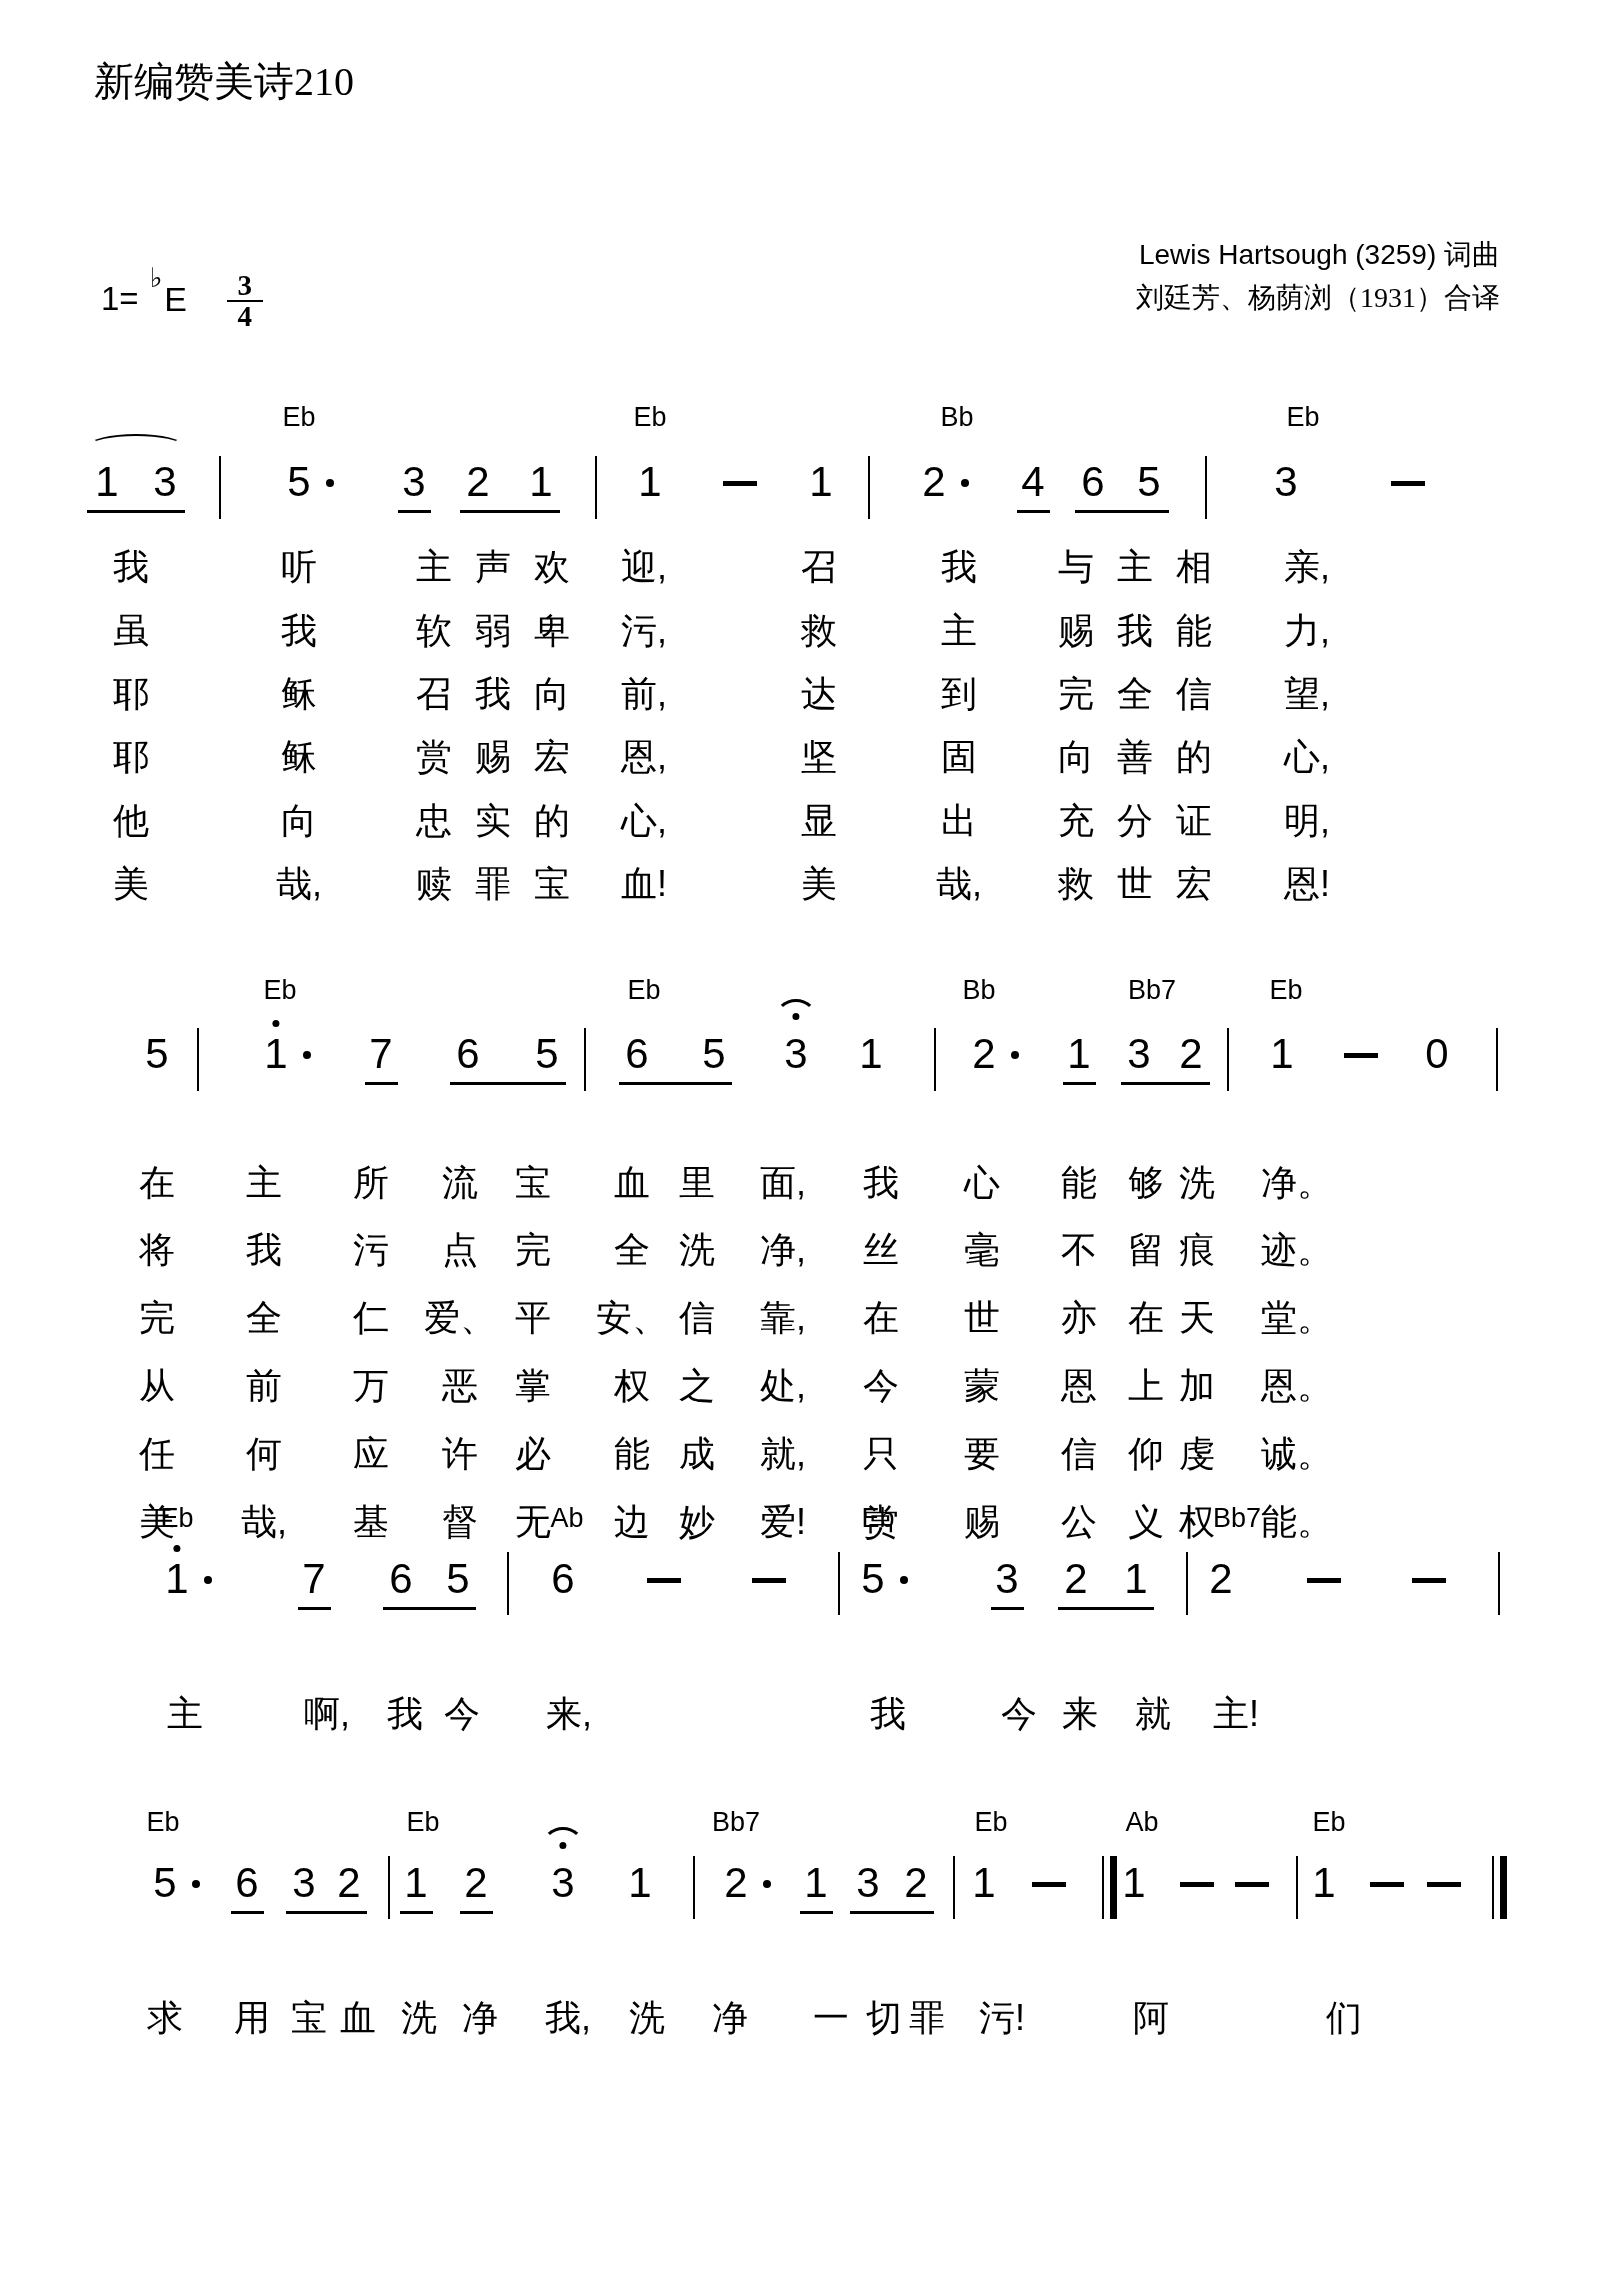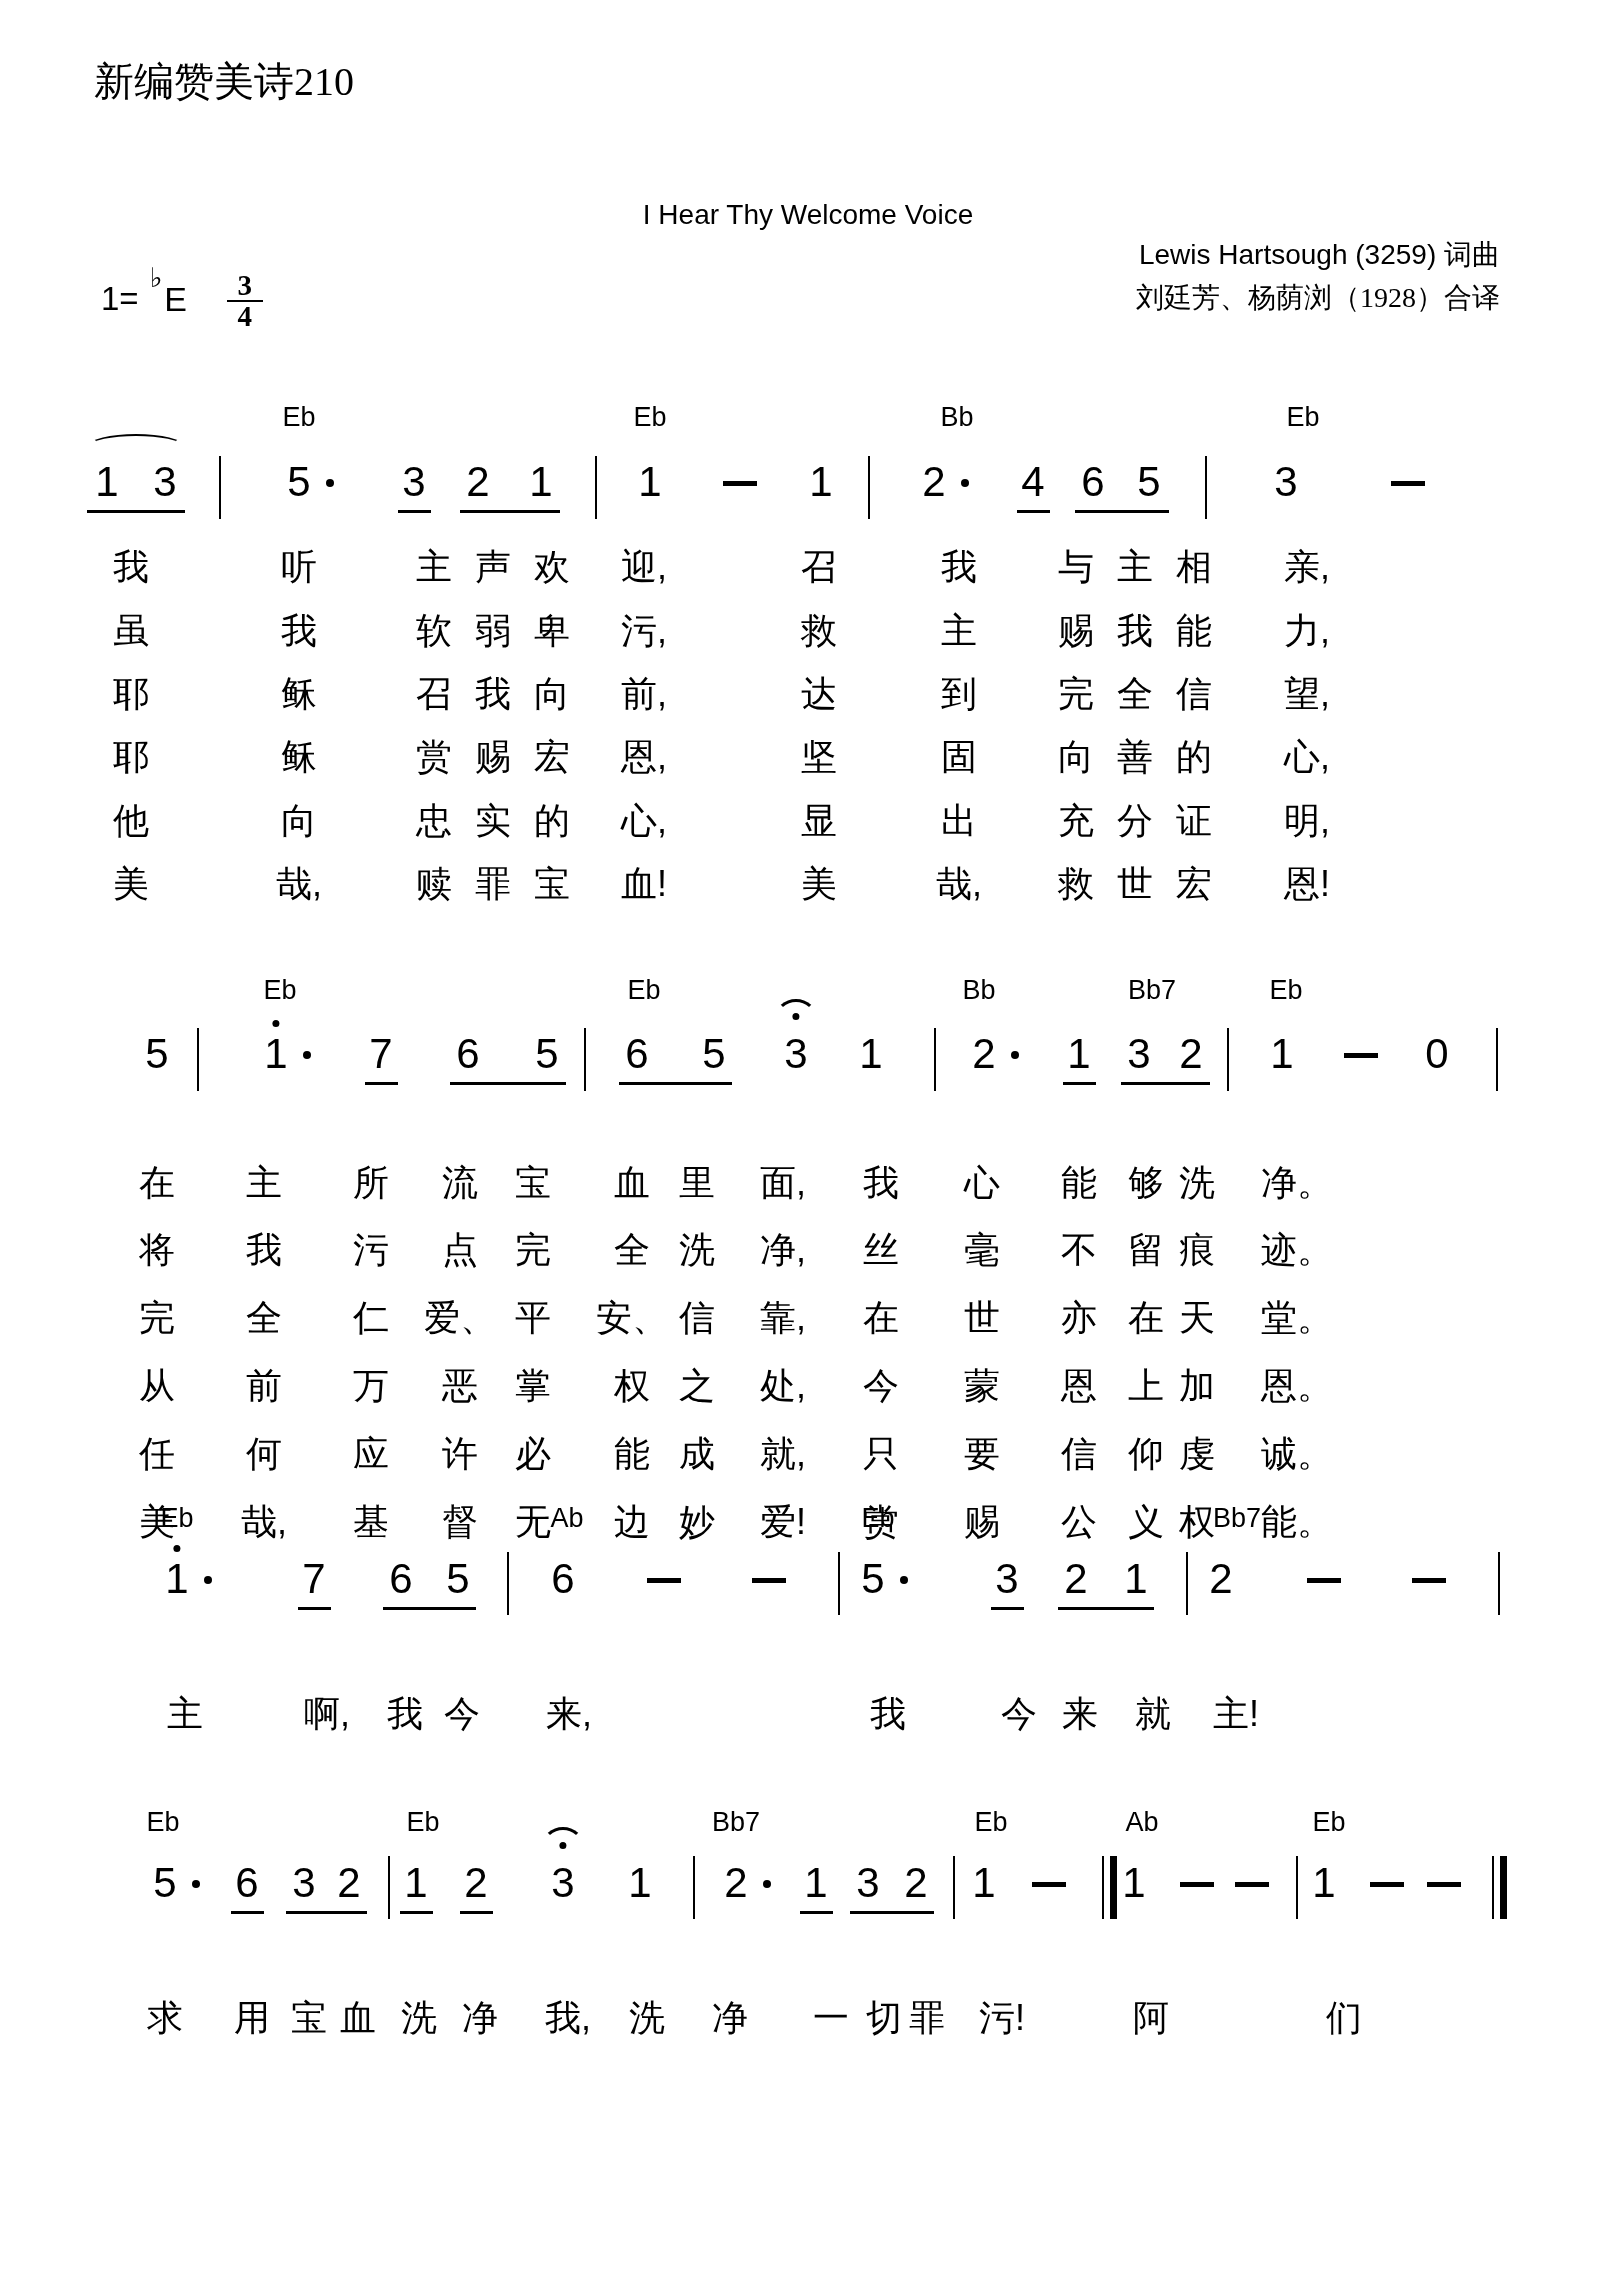--- a/index.html
+++ b/index.html
@@ -50,23 +50,22 @@
   .odot{ position:absolute; transform:translateX(-50%); width:7.2px; height:7.2px; border-radius:50%; background:#000;}
   .ferarc{ position:absolute; transform:translateX(-50%); width:42px; height:38px; border:3.6px solid transparent; border-top:3.6px solid #000; border-radius:50%; box-sizing:border-box;}
   .ferdot{ position:absolute; transform:translateX(-50%); width:7.2px; height:7.2px; border-radius:50%; background:#000;}
   .syll{ position:absolute; transform:translateX(-50%); font-size:36px; line-height:42px; white-space:nowrap;}
 </style>
 </head>
 <body>
 
 <div id="page">
   <div class="collection">新编赞美诗210</div>
-  <div class="subtitle">I Hear Thy Welcome Voice</div>
   <div class="credit credit1">Lewis Hartsough (3259) 词曲</div>
-  <div class="credit credit2">刘廷芳、杨荫浏（1928）合译</div>
+  <div class="credit credit2">刘廷芳、杨荫浏（1931）合译</div>
   <div class="keysig">
     <span class="k1">1=</span><span class="kflat">♭</span><span class="knote">E</span><span class="meter">
         <span class="mtop">3</span>
         <span class="mbar"></span>
         <span class="mbot">4</span>
       </span>
   </div>
   <div id="score">
       <div class="system">
         <div class="chord" style="left: 299px; top: 402px;">Eb</div>

